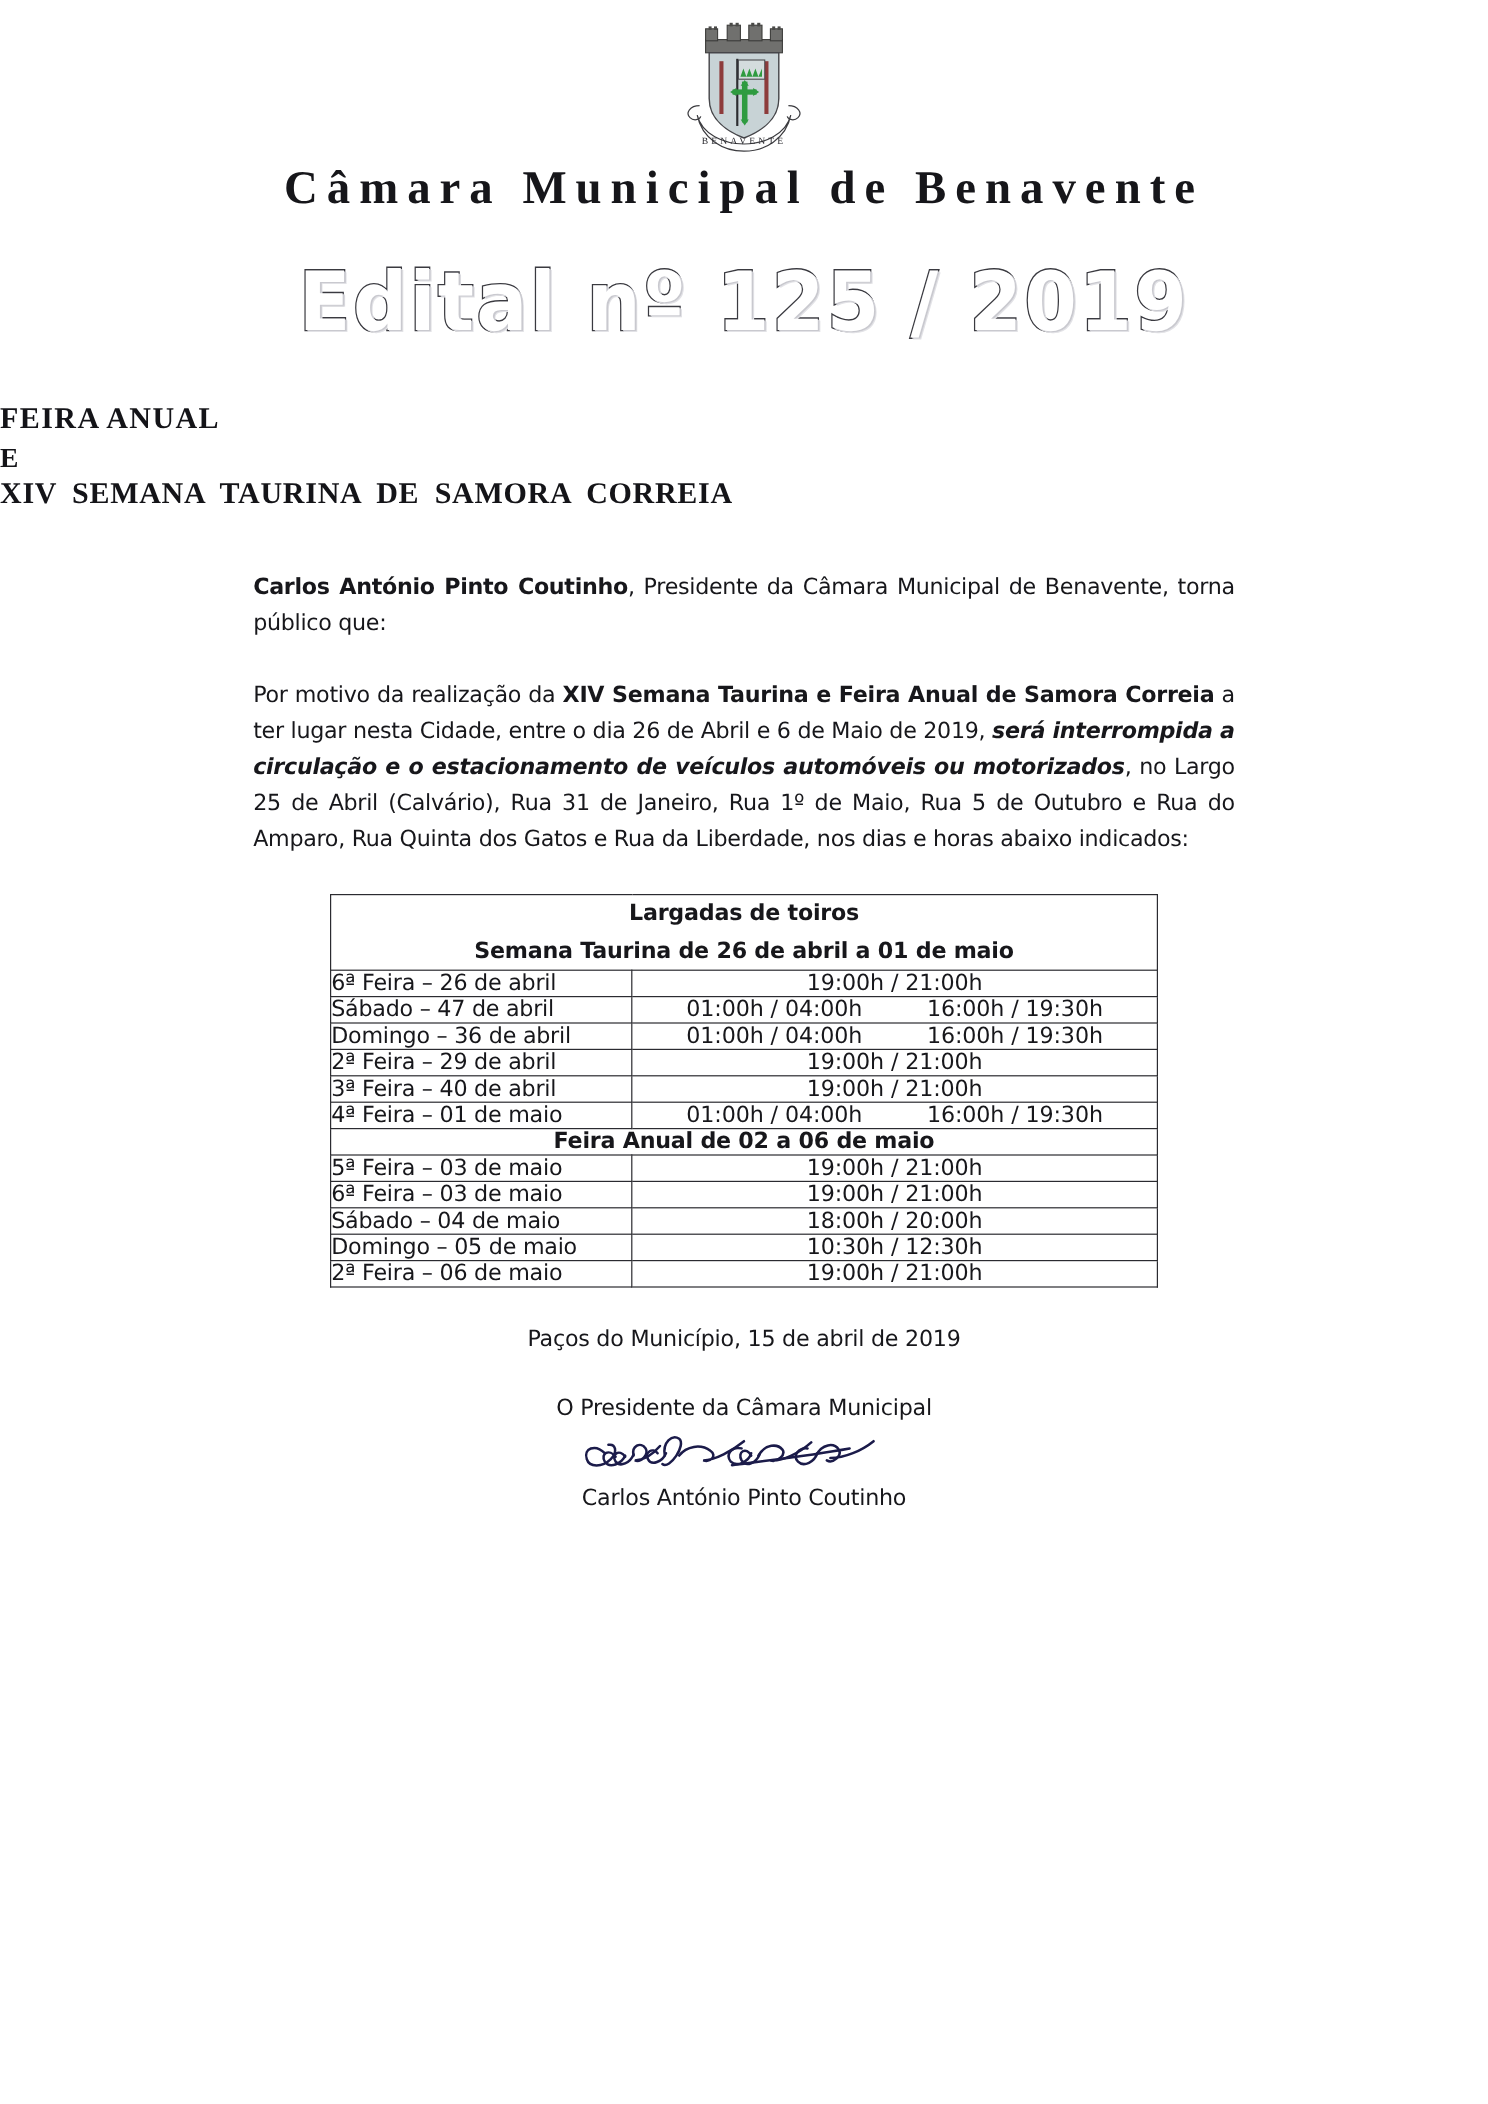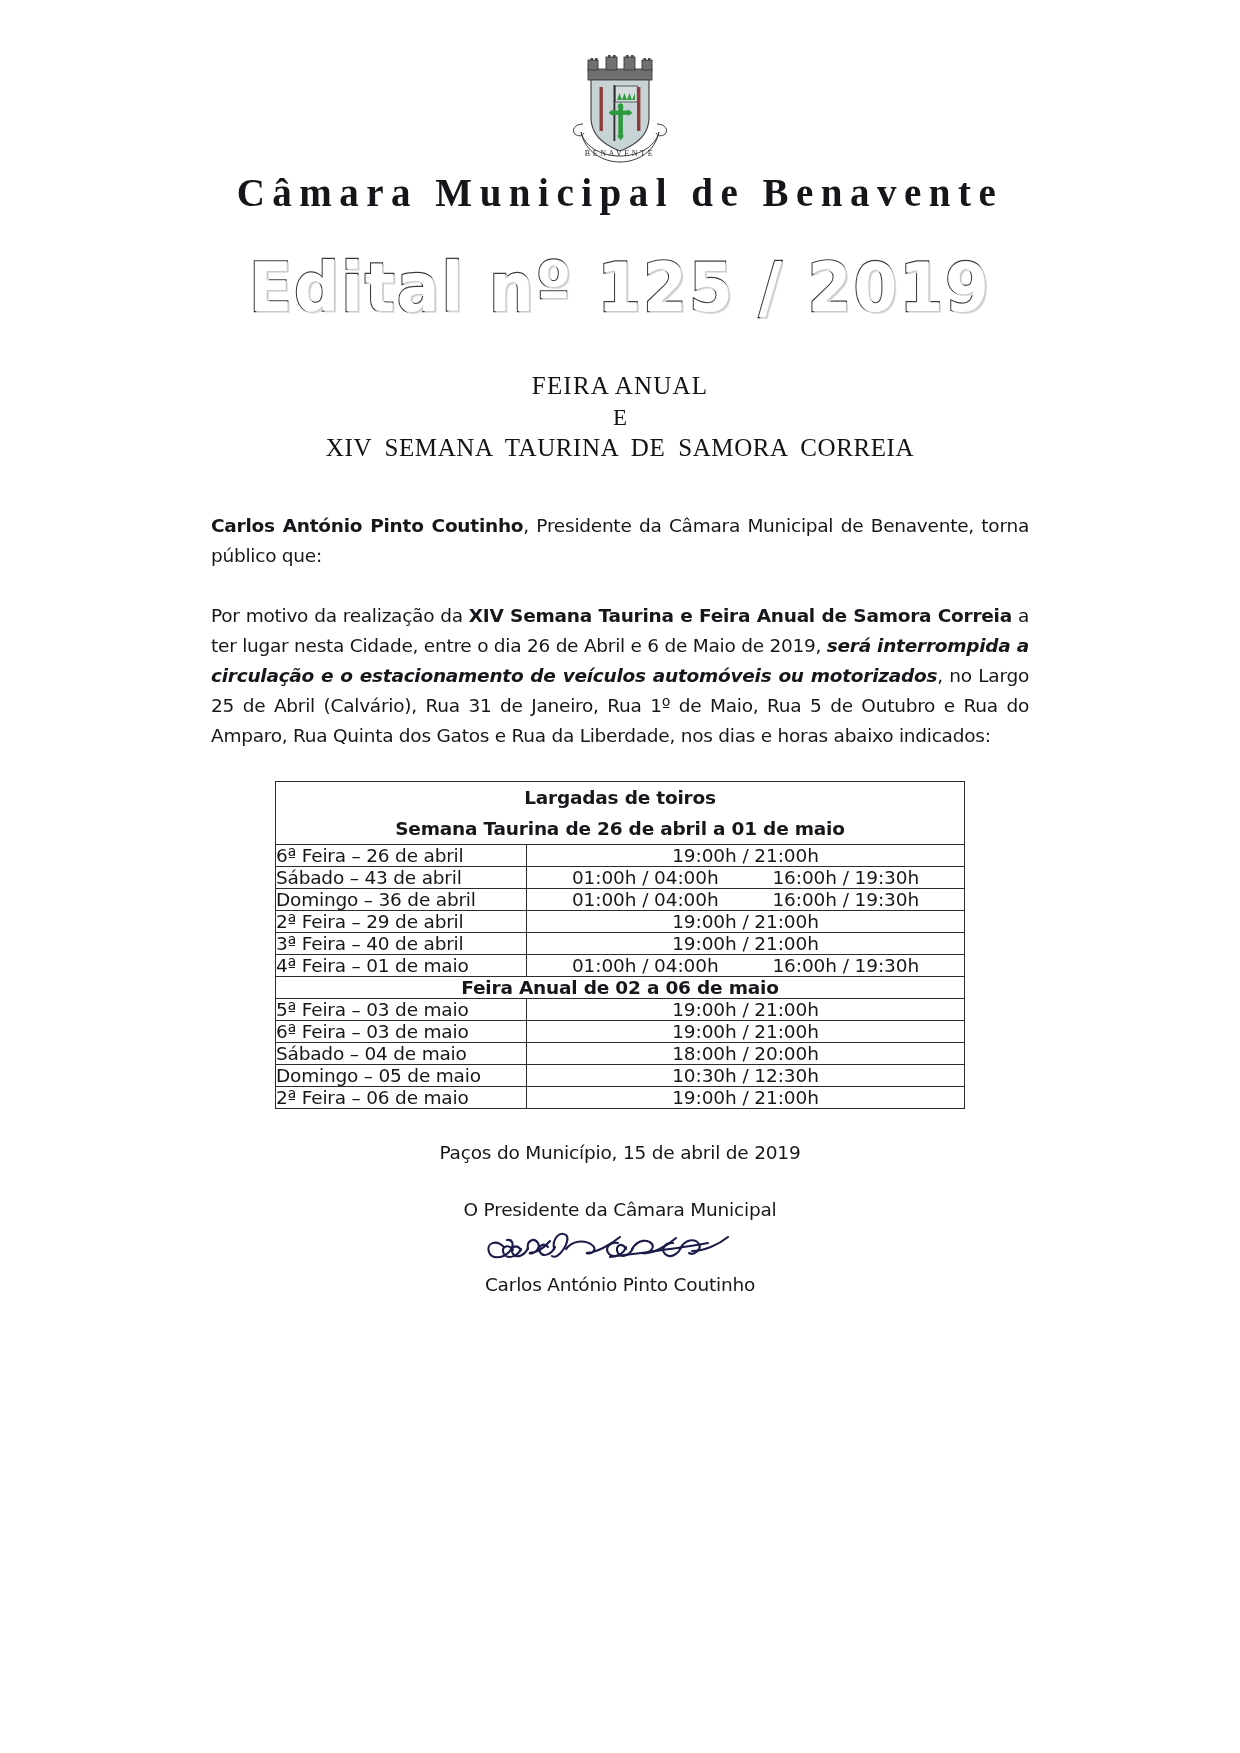--- a/index.html
+++ b/index.html
@@ -15,21 +15,21 @@
     position:relative;
     width:1240px;height:1753px;
     box-sizing:border-box;
     padding:0;
   }
 
   
   .crest-wrap{
     width:100%;
     display:flex;justify-content:center;align-items:flex-start;
-    padding-top:52px;
+    padding-top:16px;
   }
   .crest{position:relative;width:118px;height:112px;}
   .crest svg{display:block;}
 
   
   .org-title{
     text-align:center;
     font-family:"Liberation Serif",serif;
     font-weight:bold;
     font-size:39px;
@@ -54,23 +54,22 @@
     -webkit-text-stroke:2.1px #3a3a40;
     paint-order:stroke fill;
     text-shadow:
        1.4px 1.4px 0 #c9c9cf,
        2.1px 2.1px 0 #e2e2e6;
     transform:scaleY(1.08);
   }
 
   
   .subtitle{
-    text-align:center;
     font-family:"Liberation Serif",serif;
-    font-weight:normal;
+    font-weight:bold;
     color:#141418;
     margin-top:46px;
     line-height:1.30;
   }
   .subtitle .l1{font-size:25px;letter-spacing:1.2px;}
   .subtitle .l2{font-size:23px;}
   .subtitle .l3{font-size:25px;letter-spacing:0.6px;word-spacing:6px;}
 
   
   .body-area{
@@ -237,21 +236,21 @@
             <span class="sl">Largadas de toiros</span>
             <span class="sl">Semana Taurina de 26 de abril a 01 de maio</span>
           </td>
         </tr>
 
         <tr>
             <td class="daycell">6ª Feira – 26 de abril</td>
             <td class="timecell" colspan="2">19:00h / 21:00h</td>
           </tr>
           <tr>
-            <td class="daycell">Sábado – 43 de abril</td>
+            <td class="daycell">Sábado – 47 de abril</td>
             <td class="timecell split" colspan="2">
               <div class="split-inner">
                 <span>01:00h / 04:00h</span>
                 <span>16:00h / 19:30h</span>
               </div>
             </td>
           </tr>
           <tr>
             <td class="daycell">Domingo – 36 de abril</td>
             <td class="timecell split" colspan="2">

